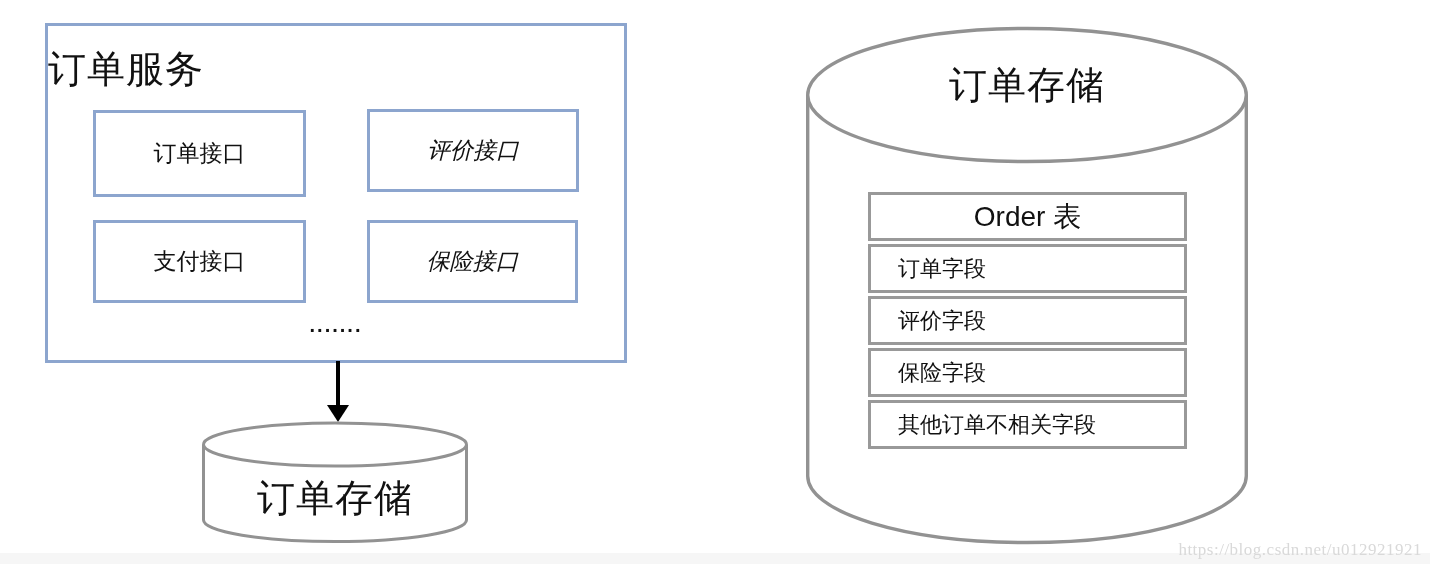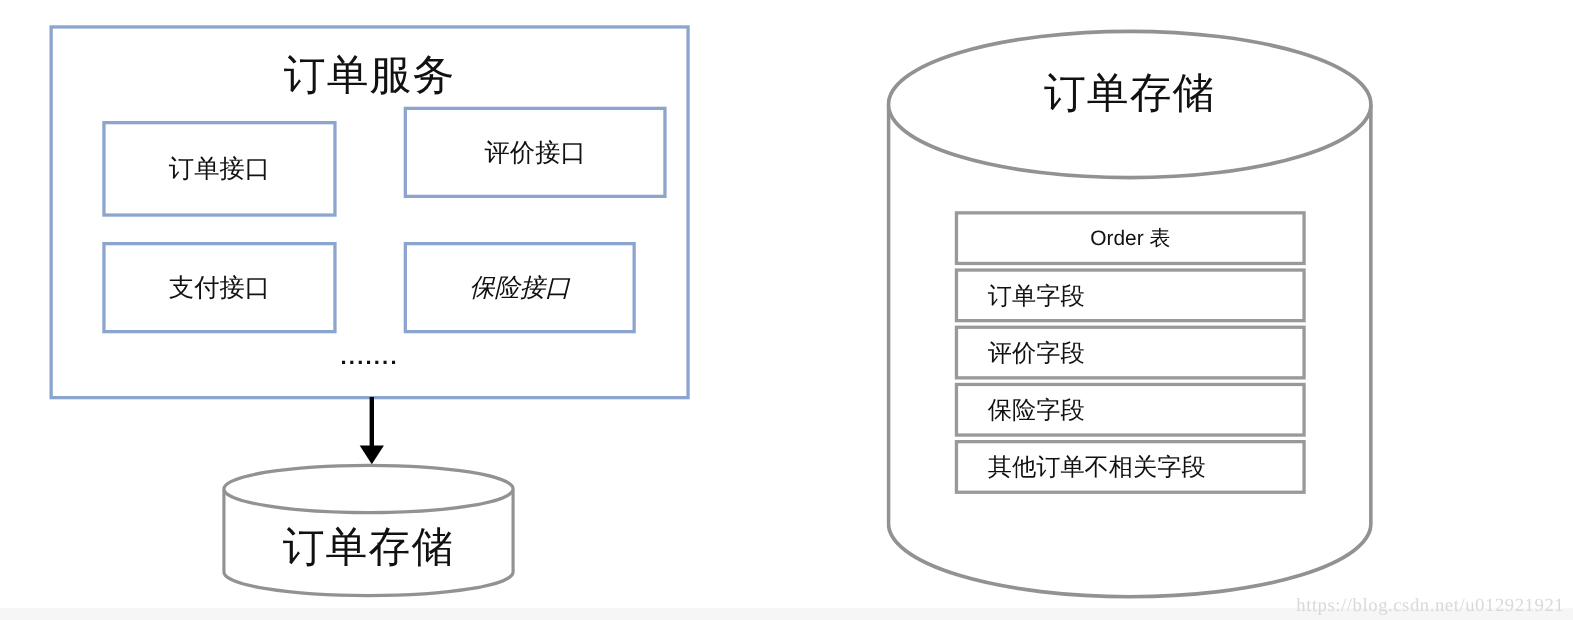--- a/index.html
+++ b/index.html
@@ -7,30 +7,30 @@
     position:relative; width:1430px; height:564px; overflow:hidden;
     background:#ffffff; color:#111;
     font-family:"Liberation Sans","DejaVu Sans",sans-serif;
   }
   
   .service-box {
     position:absolute; left:45px; top:23px; width:582px; height:340px;
     border:3px solid #8CA5CE; box-sizing:border-box; background:#fff;
   }
   .service-title {
-    position:absolute; left:0; right:0; top:22px; text-align:center;
+    position:absolute; left:0; right:0; top:22px; text-align:left;
     font-size:38px; line-height:42px; white-space:nowrap; letter-spacing:1px;
   }
   .iface {
     position:absolute; border:3px solid #8CA5CE; box-sizing:border-box;
     background:#fff; display:flex; align-items:center; justify-content:center;
     font-size:23px; white-space:nowrap;
   }
   .iface.i0 { left:45px;  top:84px;  width:213px; height:87px; }
-  .iface.i1 { left:319px; top:71px;  width:239px; height:83px; }
+  .iface.i1 { left:319px; top:83px;  width:212px; height:83px;font-style:italic; }
   .iface.i2 { left:45px;  top:194px; width:213px; height:83px; }
   .iface.i3 { left:319px; top:194px; width:211px; height:83px;font-style:italic; }
   .dots {
     position:absolute; left:0; right:0; top:288px; text-align:center;
     font-size:20px; font-weight:700; letter-spacing:2px; color:#111;
   }
   
   .arrow-svg { position:absolute; left:324px; top:361px; display:block; }
   
   .cyl { position:absolute; }
@@ -45,21 +45,21 @@
     position:absolute; left:0; right:0; top:38px; text-align:center;
     font-size:38px; line-height:42px; white-space:nowrap; letter-spacing:1px;
   }
   
   .order-table { position:absolute; left:868px; top:192px; width:319px; }
   .tcell {
     box-sizing:border-box; border:3px solid #999999; background:#fff;
     height:49px; margin-bottom:3px; display:flex; align-items:center;
     font-size:22px; white-space:nowrap;
   }
-  .tcell.thead { justify-content:center; font-size:19px; }
+  .tcell.thead { justify-content:center; font-size:28px; }
   .tcell.trow  { padding-left:27px; }
   
   .bottom-strip { position:absolute; left:0; right:0; bottom:0; height:11px; background:#f6f6f6; }
   .watermark {
     position:absolute; right:8px; bottom:4px; font-size:17px;
     color:#d9d9d9; letter-spacing:0.5px; white-space:nowrap;font-family:Liberation Serif, serif;
   }
 </style>
 </head>
 <body>

